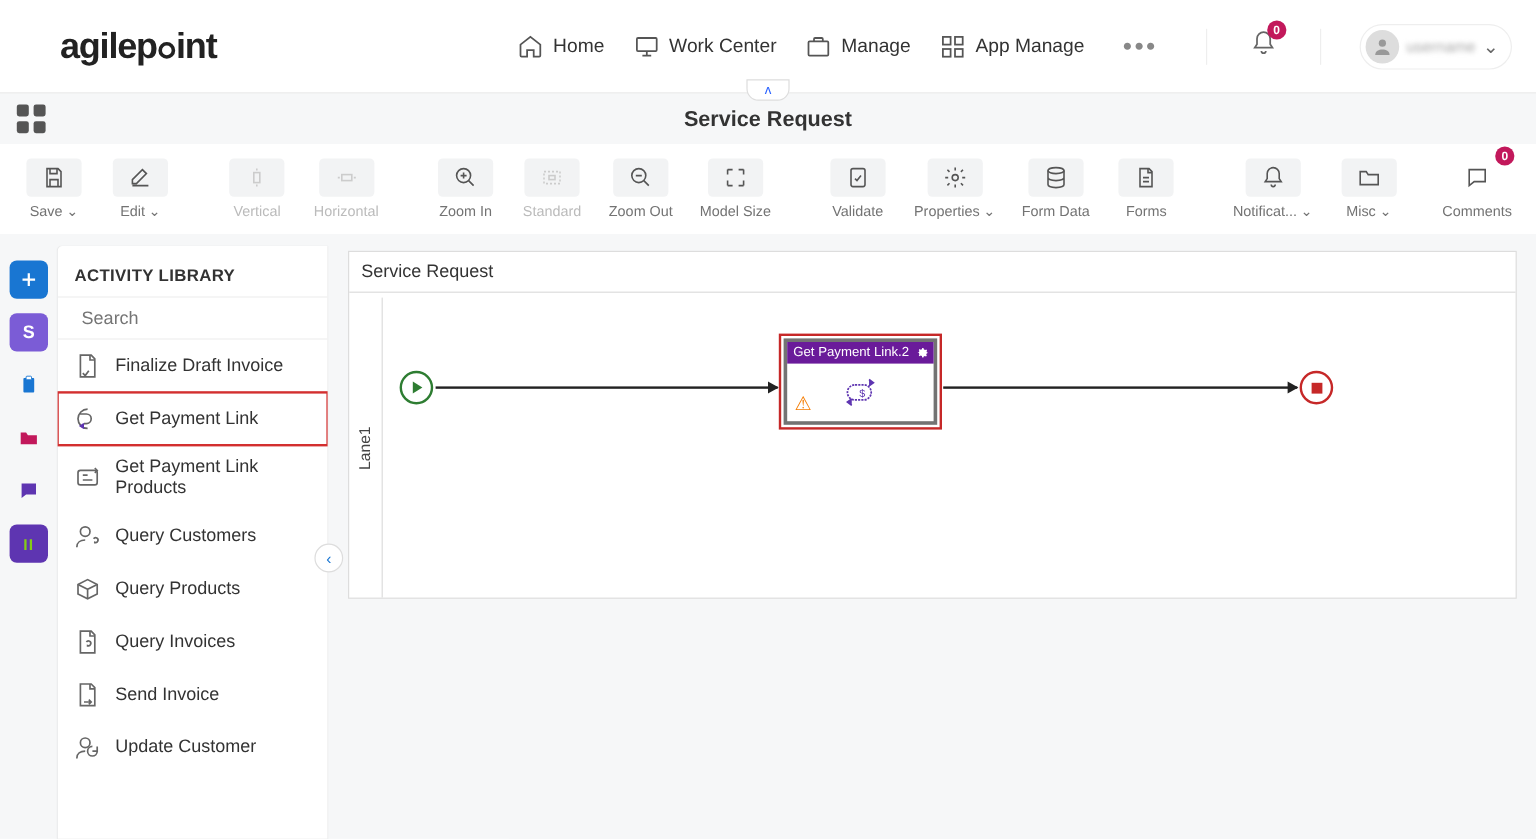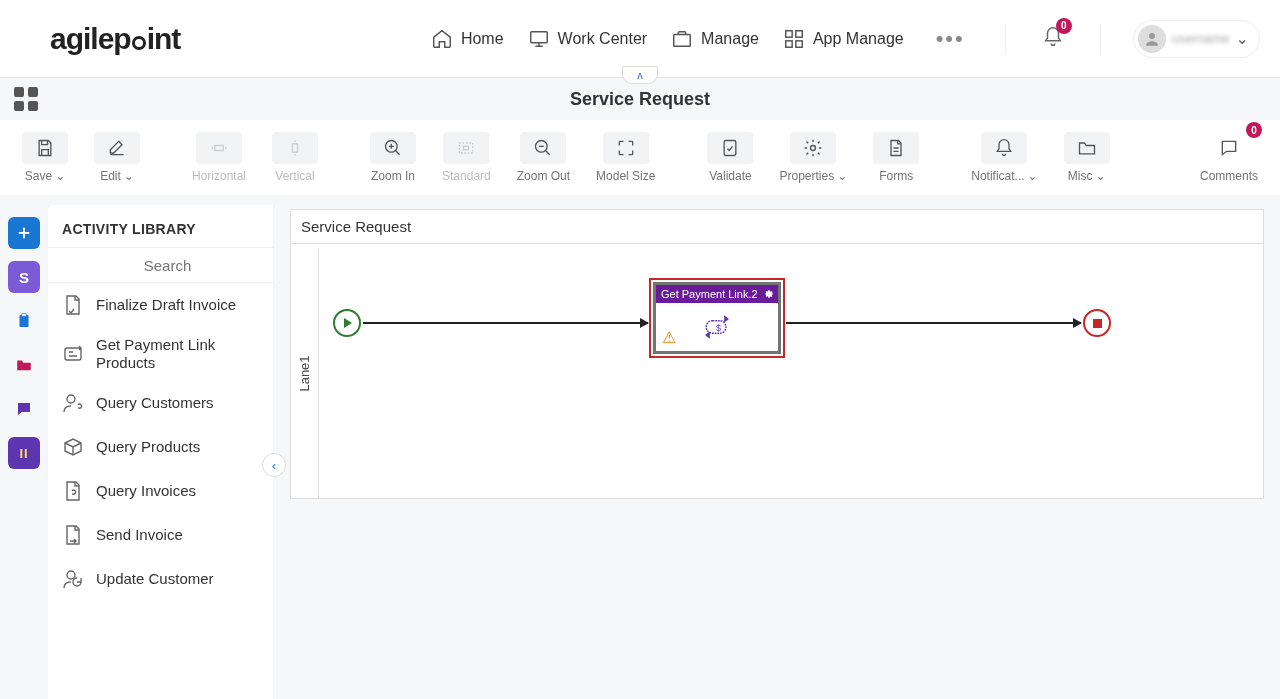--- a/index.html
+++ b/index.html
@@ -50,28 +50,28 @@
 
 .rail { position: absolute; left: 0; top: 10px; width: 48px; display: flex; flex-direction: column; align-items: center; gap: 12px; padding-top: 12px; }
 .rail-btn { width: 32px; height: 32px; border-radius: 6px; display: flex; align-items: center; justify-content: center; cursor: pointer; }
 .rail-btn svg { width: 18px; height: 18px; }
 .rail-add { background: #1976d2; }
 .rail-add svg { fill: #fff; }
 .rail-s { background: #7B5CD6; }
 .rail-clip { color: #1976d2; }
 .rail-folder { color: #c2185b; }
 .rail-chat { color: #5e35b1; }
-.rail-ii { background: #5e35b1; color: #fde047; font-weight: 700; font-size: 13px; letter-spacing: 1px; }
+.rail-ii { background: #5e35b1; color: #84cc16; font-weight: 700; font-size: 13px; letter-spacing: 1px; }
 
 
 .library { position: absolute; left: 48px; top: 10px; width: 225px; bottom: 0; background: #fff; border-radius: 4px 0 0 0; box-shadow: 0 0 1px rgba(0,0,0,.1); overflow: hidden; }
 .lib-title { padding: 16px 14px 10px; font-size: 14px; font-weight: 700; color: #333; letter-spacing: .3px; }
 .lib-search { border-top: 1px solid #eee; border-bottom: 1px solid #eee; padding: 8px 12px; display: flex; align-items: center; gap: 8px; }
 .lib-search svg { width: 18px; height: 18px; stroke: #888; fill: none; stroke-width: 2; }
-.lib-search input { border: none; outline: none; font-size: 15px; color: #7f1d1d; flex: 1; text-align: center; }
+.lib-search input { border: none; outline: none; font-size: 15px; color: #7f1d1d; flex: 1; }
 .lib-list { }
 .lib-item { display: flex; align-items: center; gap: 10px; padding: 9px 12px; cursor: pointer; font-size: 15px; color: #333; }
 .lib-item .aicon { width: 26px; height: 26px; flex-shrink: 0; display: flex; align-items: center; justify-content: center; }
 .lib-item .aicon svg { width: 24px; height: 24px; stroke: #666; fill: none; stroke-width: 1.4; }
 .lib-item.highlighted { outline: 2px solid #d32f2f; outline-offset: -1px; }
 .lib-item-label { line-height: 1.2; }
 
 
 .lib-collapse { position: absolute; left: 262px; top: 258px; width: 24px; height: 24px; background: #fff; border: 1px solid #ddd; border-radius: 50%; display: flex; align-items: center; justify-content: center; cursor: pointer; color: #1976d2; font-size: 13px; z-index: 5; }
 
@@ -193,39 +193,39 @@
       </div>
     <div class="tbtn-label">
         <span>Edit</span>
         <span>⌄</span>
       </div>
   </div>
   <div class="tbtn-gap"></div>
   <div class="tbtn disabled">
     <div class="tbtn-icon">
         <svg viewBox="0 0 24 24">
+          <rect x="9" y="7" width="6" height="10"></rect>
+          <path d="M12 3v2M12 19v2"></path>
+        </svg>
+      </div>
+    <div class="tbtn-label">
+        <span>Vertical</span>
+      </div>
+  </div>
+  <div class="tbtn disabled">
+    <div class="tbtn-icon">
+        <svg viewBox="0 0 24 24">
           <rect x="7" y="9" width="10" height="6"></rect>
           <path d="M3 12h2M19 12h2"></path>
         </svg>
       </div>
     <div class="tbtn-label">
         <span>Horizontal</span>
       </div>
   </div>
-  <div class="tbtn disabled">
-    <div class="tbtn-icon">
-        <svg viewBox="0 0 24 24">
-          <rect x="9" y="7" width="6" height="10"></rect>
-          <path d="M12 3v2M12 19v2"></path>
-        </svg>
-      </div>
-    <div class="tbtn-label">
-        <span>Vertical</span>
-      </div>
-  </div>
   <div class="tbtn-gap"></div>
   <div class="tbtn">
     <div class="tbtn-icon">
         <svg viewBox="0 0 24 24">
           <circle cx="10" cy="10" r="7"></circle>
           <path d="M15 15l5 5M7 10h6M10 7v6"></path>
         </svg>
       </div>
     <div class="tbtn-label">
         <span>Zoom In</span>
@@ -278,20 +278,31 @@
   <div class="tbtn">
     <div class="tbtn-icon">
         <svg viewBox="0 0 24 24">
           <circle cx="12" cy="12" r="3"></circle>
           <path d="M12 2v3M12 19v3M4.2 4.2l2.1 2.1M17.7 17.7l2.1 2.1M2 12h3M19 12h3M4.2 19.8l2.1-2.1M17.7 6.3l2.1-2.1"></path>
         </svg>
       </div>
     <div class="tbtn-label">
         <span>Properties</span>
         <span>⌄</span>
+      </div>
+  </div>
+  <div class="tbtn">
+    <div class="tbtn-icon">
+        <svg viewBox="0 0 24 24">
+          <ellipse cx="12" cy="5" rx="8" ry="3"></ellipse>
+          <path d="M4 5v7c0 1.7 3.6 3 8 3s8-1.3 8-3V5M4 12v7c0 1.7 3.6 3 8 3s8-1.3 8-3v-7"></path>
+        </svg>
+      </div>
+    <div class="tbtn-label">
+        <span>Form Data</span>
       </div>
   </div>
   <div class="tbtn">
     <div class="tbtn-icon">
         <svg viewBox="0 0 24 24">
           <path d="M6 3h9l3 3v15H6z"></path>
           <path d="M14 3v4h4M9 12h6M9 16h6"></path>
         </svg>
       </div>
     <div class="tbtn-label">
@@ -378,20 +389,29 @@
     </div>
     <div class="lib-list">
       <div class="lib-item">
         <div class="aicon">
             <svg viewBox="0 0 24 24">
               <path d="M6 3h9l3 3v15H6z"></path>
               <path d="M14 3v4h4M8 18l2 2 3-4"></path>
             </svg>
           </div>
         <div class="lib-item-label">Finalize Draft Invoice</div>
+      </div>
+      <div class="lib-item highlighted">
+        <div class="aicon">
+            <svg viewBox="0 0 24 24">
+              <path d="M5 8h6a4 4 0 0 1 0 8H9M12 4a8 8 0 1 0 0 16"></path>
+              <path d="M9 20l-3-2 3-2" fill="#5e35b1" stroke="#5e35b1"></path>
+            </svg>
+          </div>
+        <div class="lib-item-label">Get Payment Link</div>
       </div>
       <div class="lib-item">
         <div class="aicon">
             <svg viewBox="0 0 24 24">
               <rect x="4" y="6" width="16" height="12" rx="2"></rect>
               <path d="M8 10h4M8 14h8M18 4l2 2-2 2"></path>
             </svg>
           </div>
         <div class="lib-item-label">Get Payment Link Products</div>
       </div>

